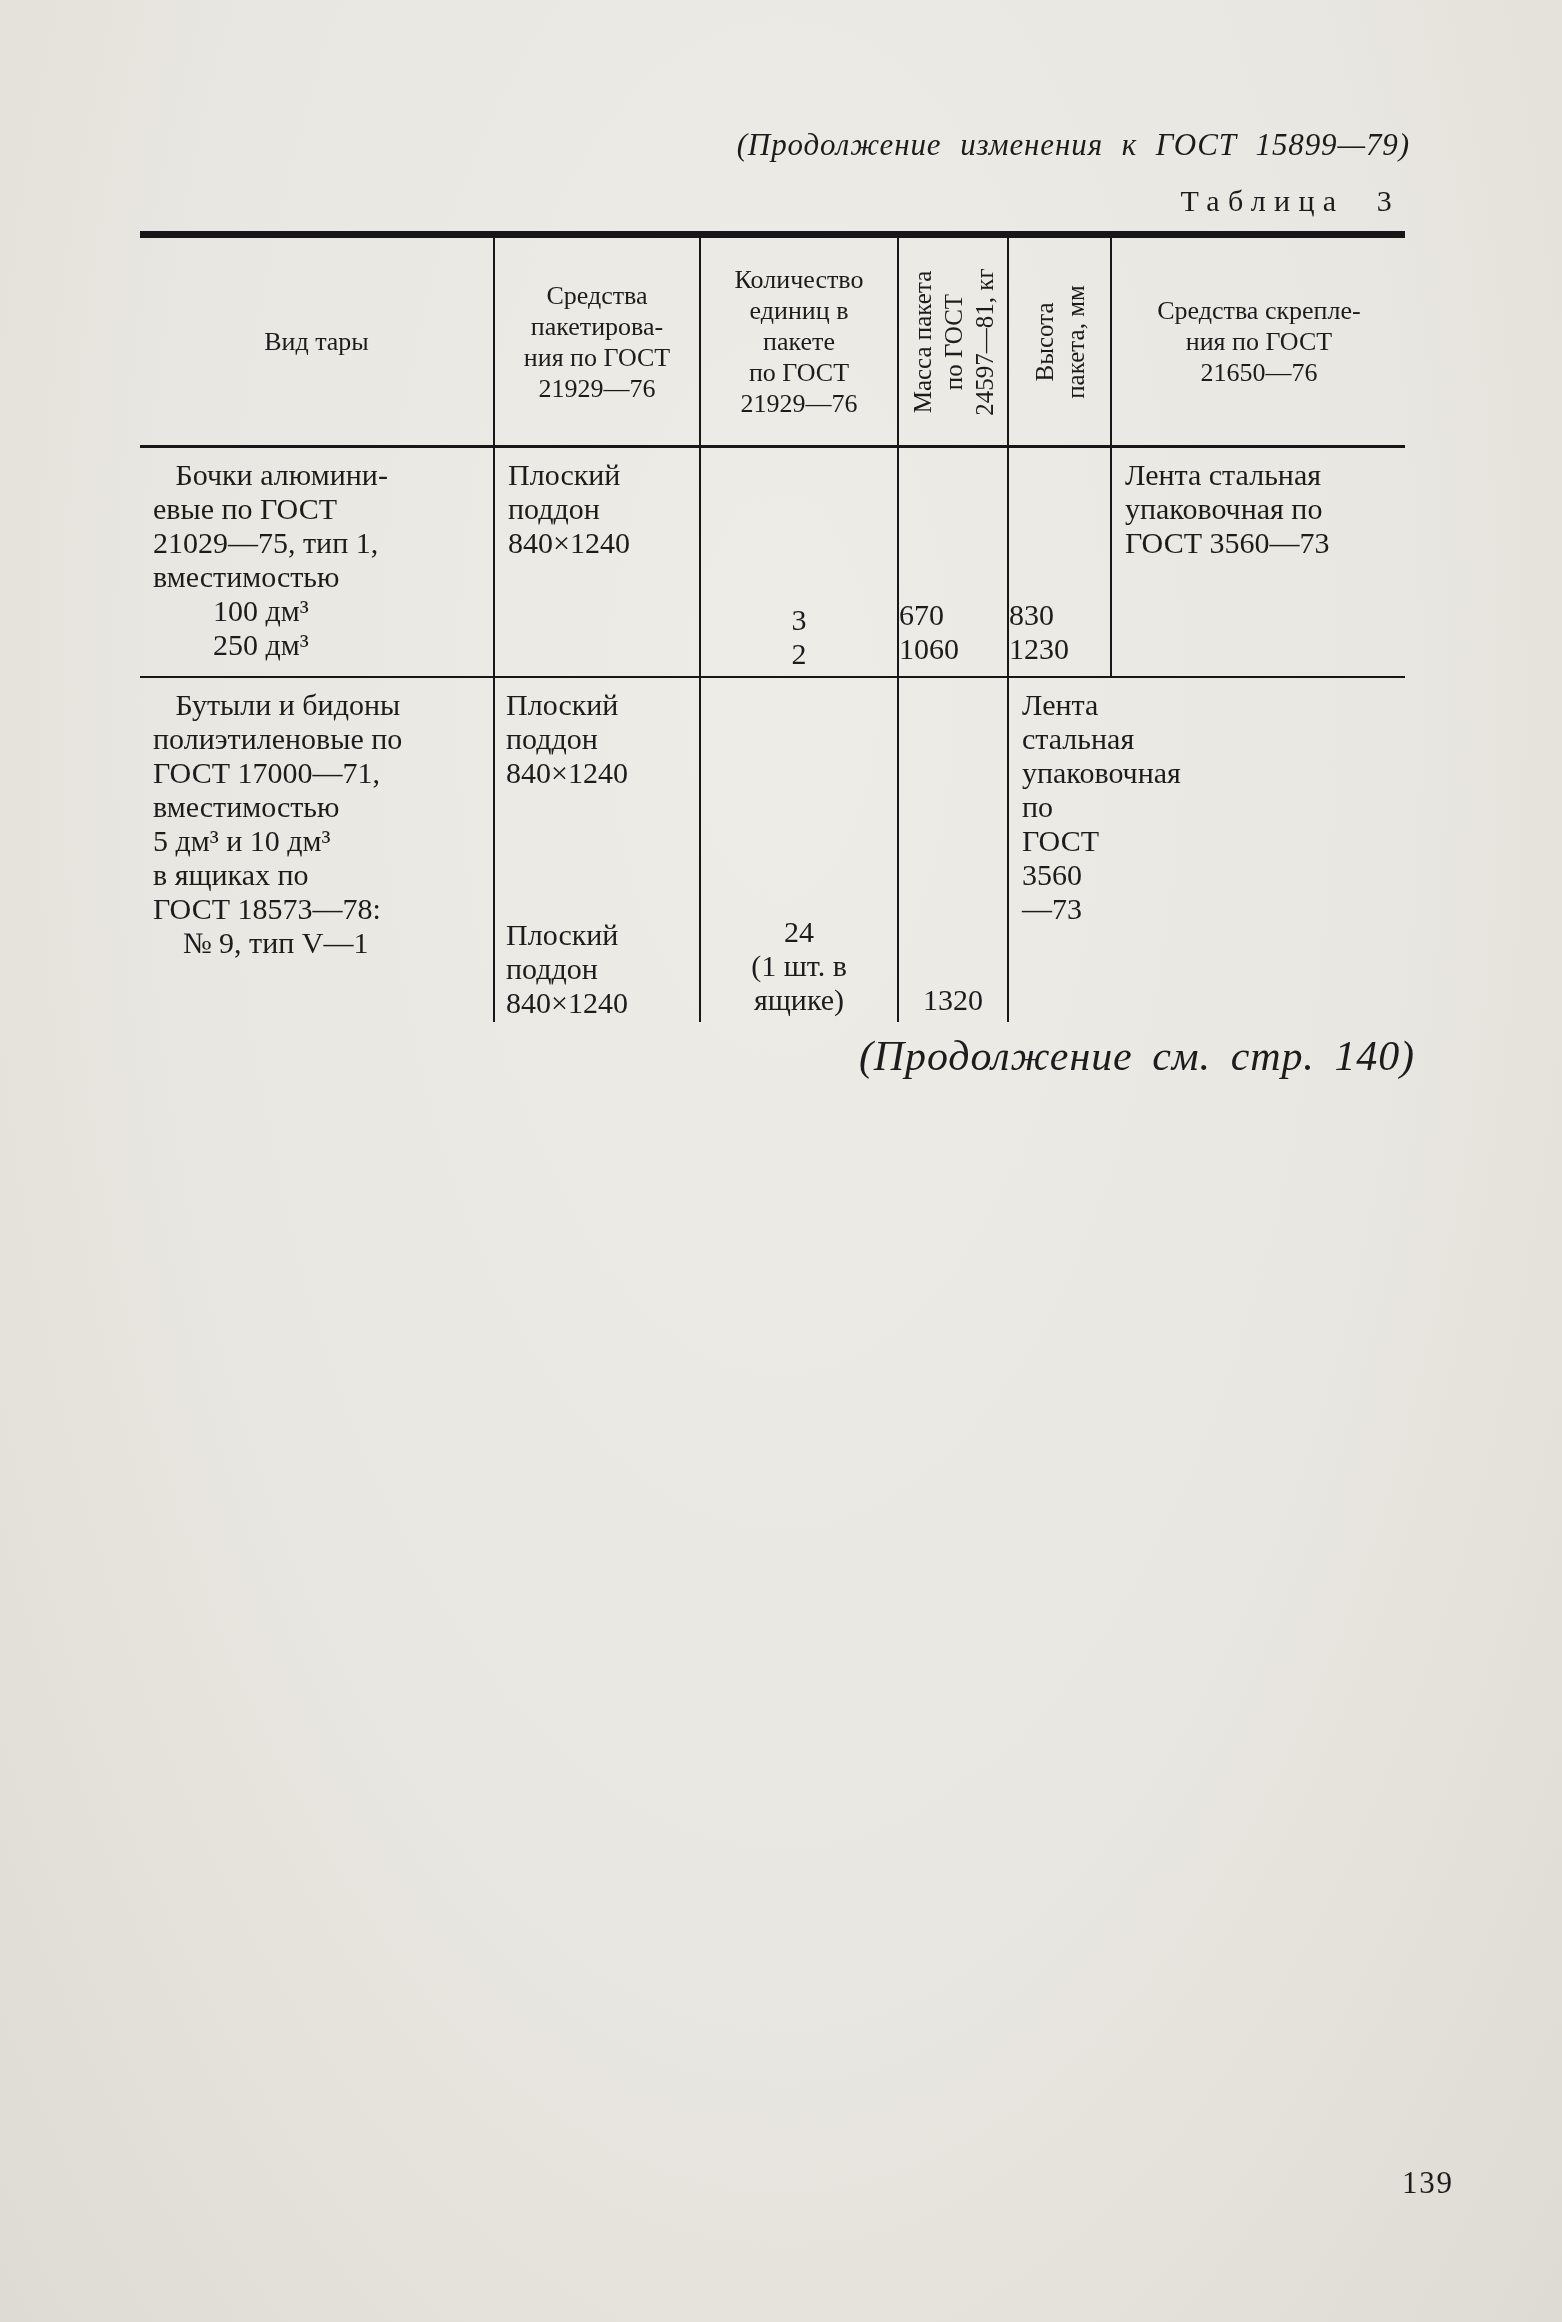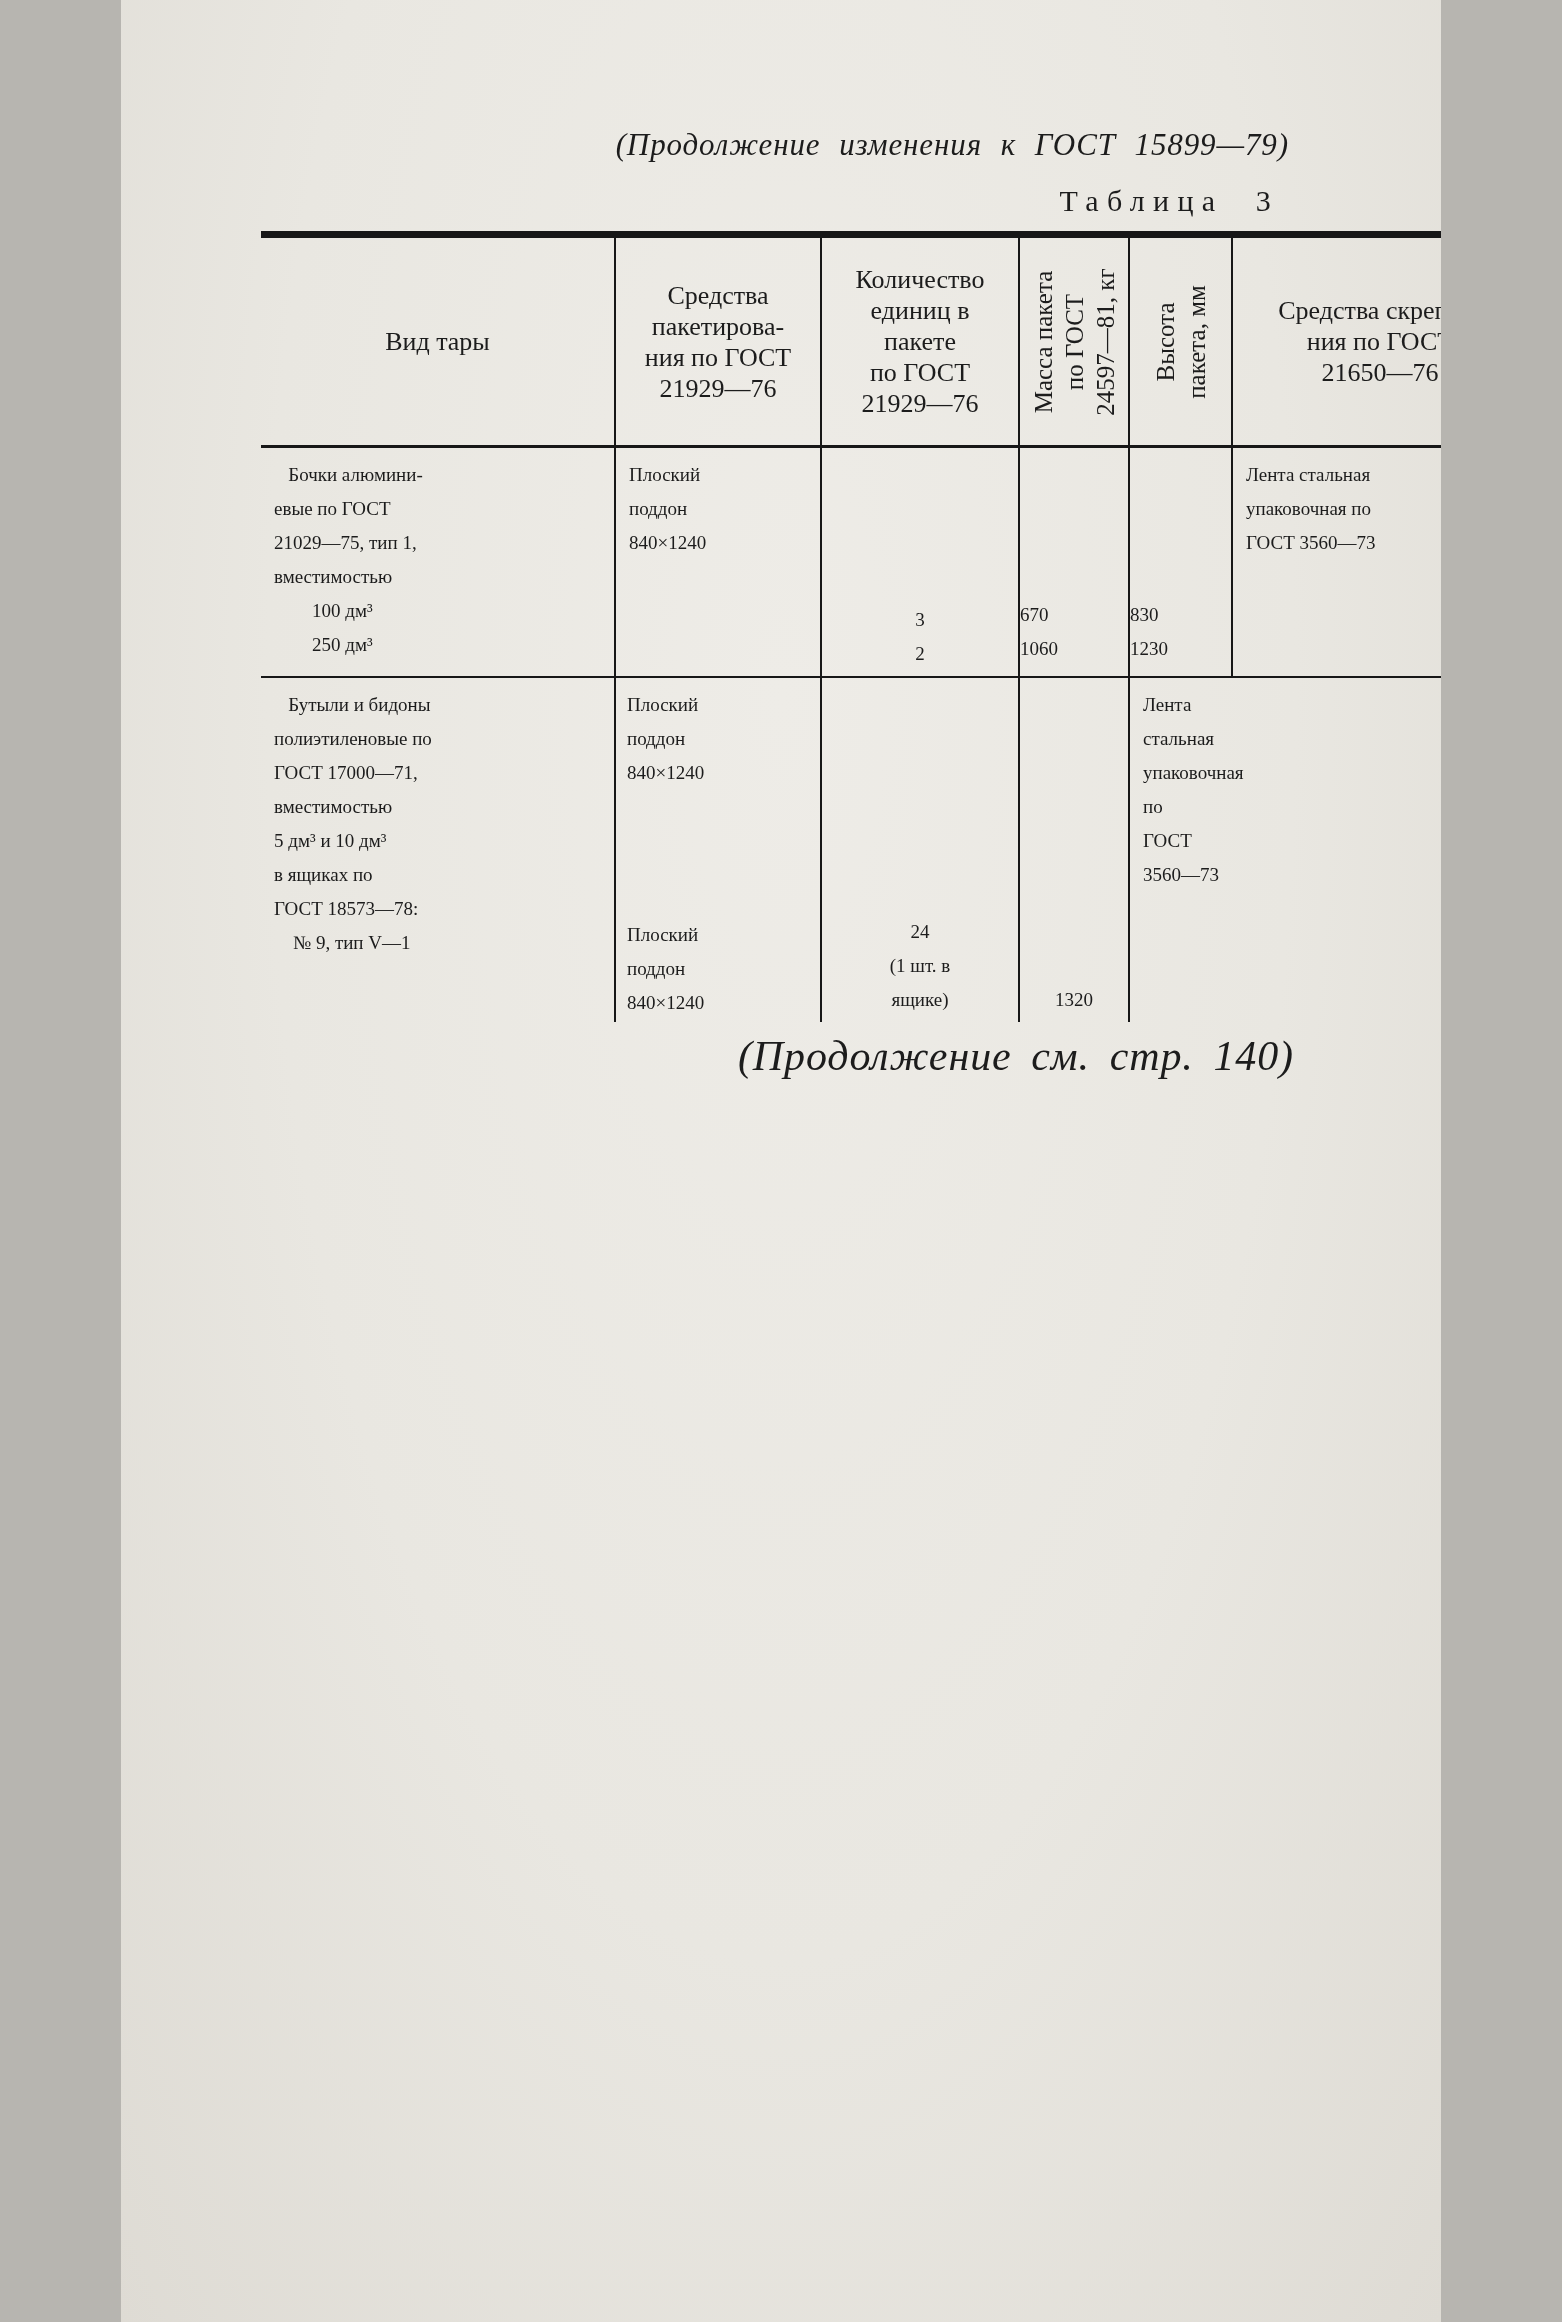--- a/index.html
+++ b/index.html
@@ -2,21 +2,21 @@
 <html style="font-size:14.7px"><head>
 <meta charset="utf-8">
 <style>
   html, body {
     margin: 0;
     padding: 0;
     background: #b7b5b0;
   }
   .page {
     position: relative;
-    width: 1320px;
+    width: 1562px;
     height: 2322px;
     margin: 0 auto;
     background: radial-gradient(ellipse at 50% 30%, #eeece7 0%, #e9e7e1 55%, #dedbd4 100%);
     font-family: "Liberation Serif", "DejaVu Serif", serif;
     color: #1c1c1c;
     overflow: hidden;
   }
 
   
   .header-note {
@@ -78,21 +78,21 @@
     width: 193px;
     text-align: center;
     white-space: pre-line;
     font-size: 25px;
     line-height: 31px;
   }
 
   .row .cell {
     border-left: 2.8px solid #171717;
     position: relative;
-    font-size: 19px;
+    font-size: 30px;
     line-height: 34px;
   }
   .row .cell:first-child { border-left: none; }
   .row1 {
     height: 228px;
     border-bottom: 2.8px solid #171717;
   }
   .row2 { height: 344px; }
 
   .txt { white-space: pre-wrap; }

